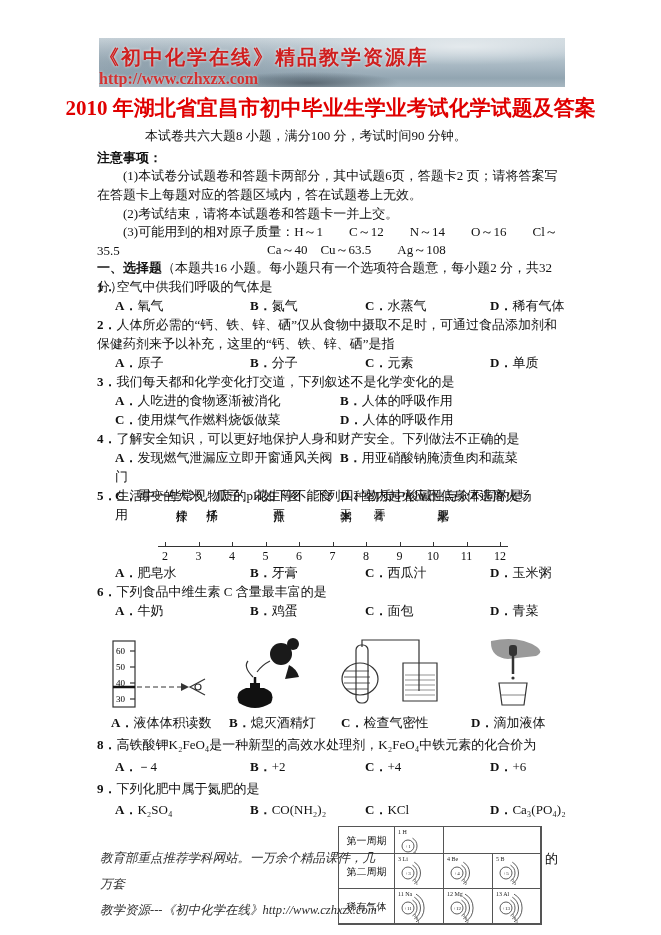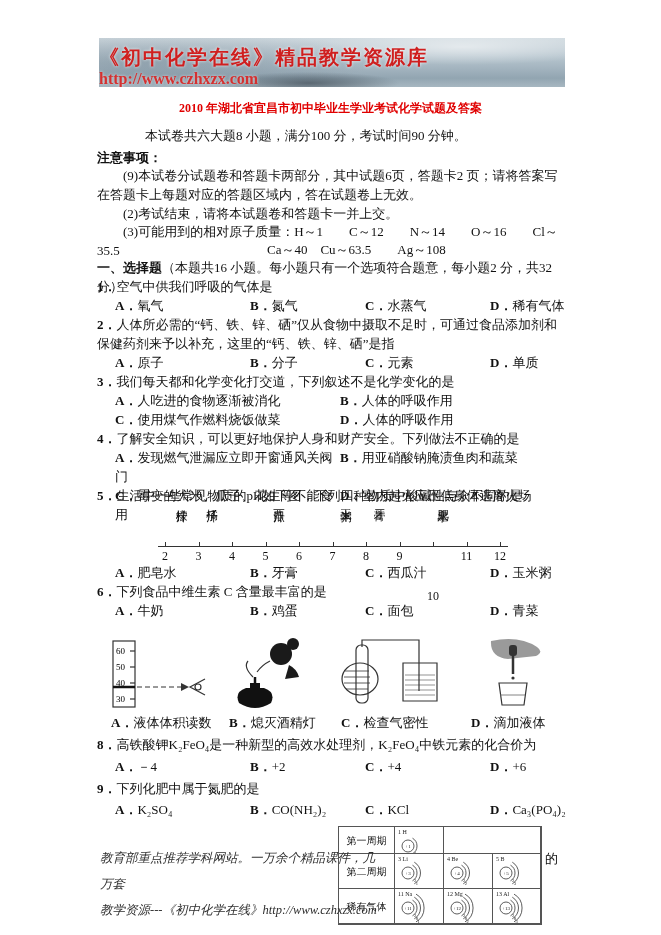--- a/index.html
+++ b/index.html
@@ -11,21 +11,21 @@
   .banner{position:absolute;left:99px;top:38px;width:466px;height:49px;text-align:left;overflow:hidden;
     background:
       radial-gradient(ellipse 130px 16px at 45% 92%, rgba(35,45,55,.55), transparent 70%),
       radial-gradient(ellipse 220px 26px at 78% 18%, rgba(255,255,255,.55), transparent 70%),
       radial-gradient(ellipse 300px 40px at 12% 45%, rgba(90,110,125,.35), transparent 75%),
       linear-gradient(180deg,#cfd9df 0%,#b9c7d0 35%,#a3b4bf 62%,#92a5b1 82%,#a7b7c1 100%);}
   .banner-l1{margin-top:7px;font-size:20px;font-weight:bold;color:#cf1f1f;letter-spacing:2px;line-height:24px;
              text-shadow:0 0 3px rgba(255,255,255,.85);}
   .banner-l2{font-size:16px;font-weight:bold;color:#d43030;line-height:19px;text-shadow:0 0 3px rgba(255,255,255,.7);}
   .title{position:absolute;left:0;top:99px;width:661px;text-align:center;
-         color:#e00000;font-weight:bold;font-size:12px;line-height:18px;}
+         color:#e00000;font-weight:bold;font-size:21px;line-height:18px;}
   .info{text-indent:48px;}
   .indent{text-indent:26px;}
   .qnum,.olab{font-weight:bold;}
   .opts{display:grid;padding-left:18px;}
   .c4{grid-template-columns:135px 115px 125px 1fr;}
   .c2{grid-template-columns:225px 1fr;}
   .c4cap{grid-template-columns:118px 112px 130px 1fr;padding-left:14px;}
   
   .phfig{position:absolute;left:150px;top:500px;width:372px;height:64px;}
   .ph-axis{position:absolute;left:8px;right:14px;top:46px;border-top:1.5px solid #333;}
@@ -55,21 +55,21 @@
 
   <div class="banner">
     <div class="banner-l1">《初中化学在线》精品教学资源库</div>
     <div class="banner-l2">http://www.czhxzx.com</div>
   </div>
 
   <div class="title">2010 年湖北省宜昌市初中毕业生学业考试化学试题及答案</div>
 
   <div class="abs info" style="top:126px">本试卷共六大题8 小题，满分100 分，考试时间90 分钟。</div>
   <div class="abs bold" style="top:148px">注意事项：</div>
-  <div class="abs indent" style="top:166px">(9)本试卷分试题卷和答题卡两部分，其中试题6页，答题卡2 页；请将答案写在答题卡上每题对应的答题区域内，答在试题卷上无效。</div>
+  <div class="abs indent" style="top:166px">(1)本试卷分试题卷和答题卡两部分，其中试题6页，答题卡2 页；请将答案写在答题卡上每题对应的答题区域内，答在试题卷上无效。</div>
   <div class="abs indent" style="top:204px">(2)考试结束，请将本试题卷和答题卡一并上交。</div>
   <div class="abs indent" style="top:222px">(3)可能用到的相对原子质量：H～1　　C～12　　N～14　　O～16　　Cl～35.5</div>
   <div class="abs" style="top:240px;padding-left:170px">Ca～40　Cu～63.5　　Ag～108</div>
 
   <div class="abs" style="top:258px"><b>一、选择题</b><span>（本题共16 小题。每小题只有一个选项符合题意，每小题2 分，共32 分）</span></div>
 
   <div class="abs" style="top:277px"><b class="qnum">1．</b><span>空气中供我们呼吸的气体是</span></div>
   <div class="abs opts c4" style="top:296px">
     <span><b class="olab">A．</b><span>氧气</span></span>
     <span><b class="olab">B．</b><span>氮气</span></span>
@@ -115,21 +115,21 @@
       <div class="ph-num" style="left: 115.5px;">5</div>
       <div class="ph-tick" style="left: 149px;"></div>
       <div class="ph-num" style="left: 149px;">6</div>
       <div class="ph-tick" style="left: 182.5px;"></div>
       <div class="ph-num" style="left: 182.5px;">7</div>
       <div class="ph-tick" style="left: 216px;"></div>
       <div class="ph-num" style="left: 216px;">8</div>
       <div class="ph-tick" style="left: 249.5px;"></div>
       <div class="ph-num" style="left: 249.5px;">9</div>
       <div class="ph-tick" style="left: 283px;"></div>
-      <div class="ph-num" style="left: 283px; margin-top: 40px;">10</div>
+      <div class="ph-num" style="left: 283px;">10</div>
       <div class="ph-tick" style="left: 316.5px;"></div>
       <div class="ph-num" style="left: 316.5px;">11</div>
       <div class="ph-tick" style="left: 350px;"></div>
       <div class="ph-num" style="left: 350px;">12</div>
       <div class="ph-sub" style="left: 24.75px;">柠檬汁</div>
       <div class="ph-sub" style="left: 54.9px;">橘子汁</div>
       <div class="ph-sub" style="left: 121.9px;">西瓜汁</div>
       <div class="ph-sub" style="left: 188.9px;">玉米粥</div>
       <div class="ph-sub" style="left: 222.4px;">牙膏</div>
       <div class="ph-sub" style="left: 286.05px;">肥皂水</div>

